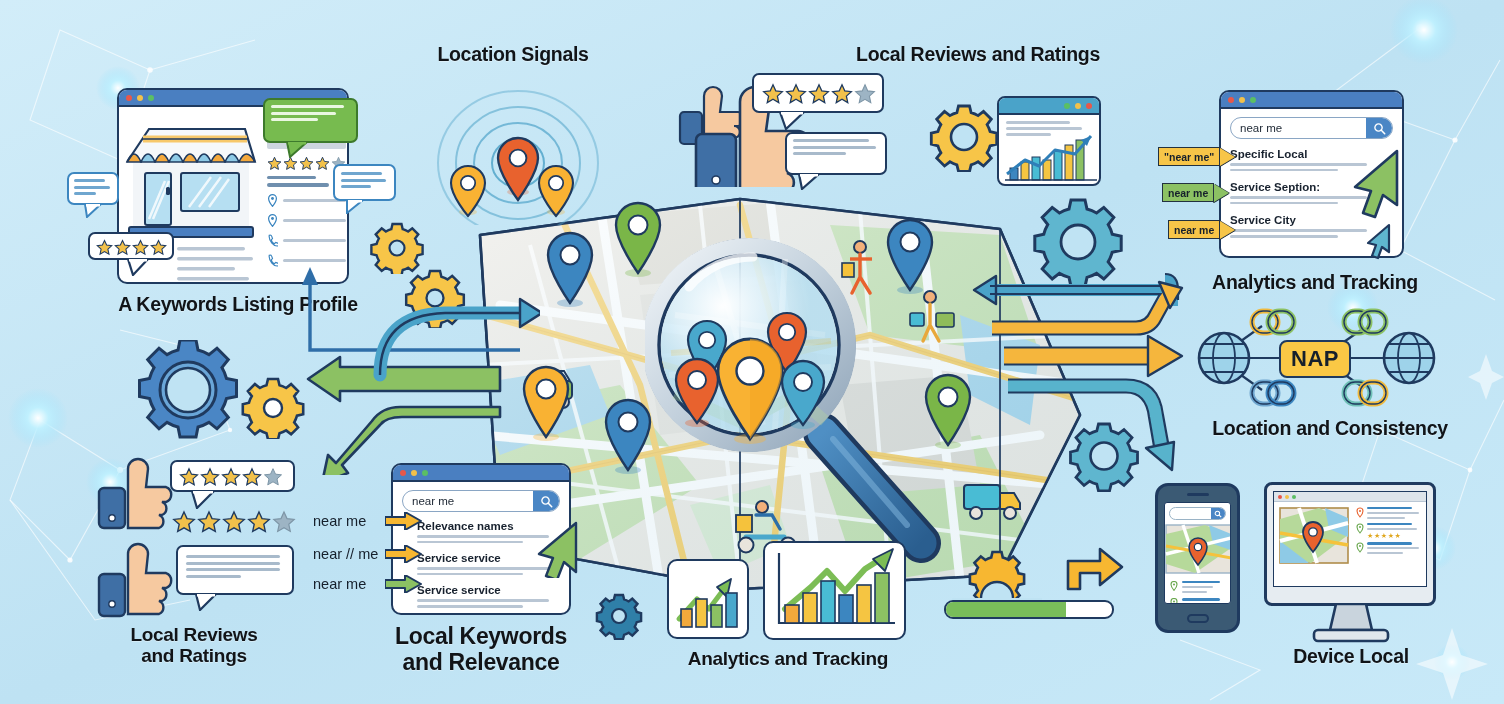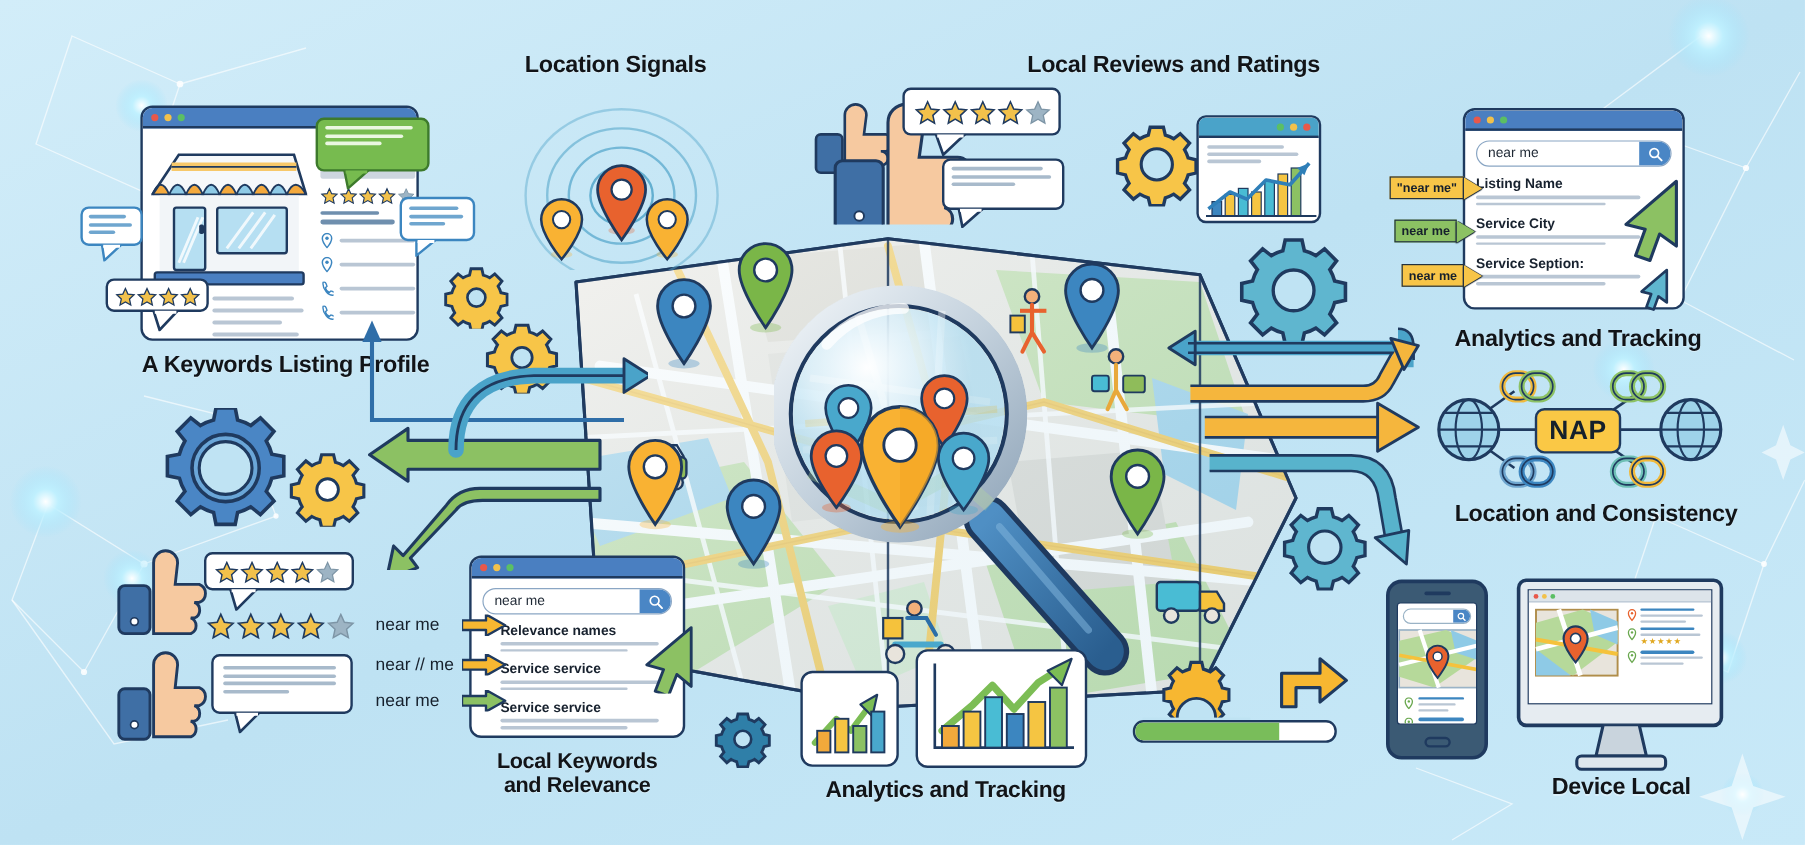--- a/index.html
+++ b/index.html
@@ -644,31 +644,31 @@
       <span class="txt">near me</span>
       <span class="mag">
         <svg width="13" height="13" viewBox="0 0 20 20">
             <circle cx="8.5" cy="8.5" r="5.6" fill="none" stroke="#fff" stroke-width="2.1"></circle>
             <path d="M12.8 12.8 L18 18" stroke="#fff" stroke-width="2.4" stroke-linecap="round"></path>
           </svg>
       </span>
     </div>
     <div style="padding:3px 9px 0 9px;">
       <div class="row-item">
-        <div class="row-title">Listing Name</div>
+        <div class="row-title">Specific Local</div>
         <div class="row-line" style="width:84%"></div>
           <div class="row-line" style="width:66%"></div>
       </div>
       <div class="row-item" style="margin-top:6px;">
-        <div class="row-title">Service City</div>
+        <div class="row-title">Service Seption:</div>
         <div class="row-line" style="width:84%"></div>
           <div class="row-line" style="width:66%"></div>
       </div>
       <div class="row-item" style="margin-top:6px;">
-        <div class="row-title">Service Seption:</div>
+        <div class="row-title">Service City</div>
         <div class="row-line" style="width:84%"></div>
           <div class="row-line" style="width:66%"></div>
       </div>
     </div>
   </div>
 
   <div class="tagarrow" style="left:1158px; top:147px;">
     <div class="tagbox" style="background:#f7c548">"near me"</div>
     <div class="tagtip" style="border-left:15px solid #f7c548; filter:drop-shadow(1px 0 0 #22313f) drop-shadow(-1px 1px 0 #22313f);"></div>
   </div>
@@ -828,20 +828,22 @@
       <div class="bl" style="width:96%"></div>
         <div class="bl" style="width:96%"></div>
         <div class="bl" style="width:96%"></div>
         <div class="bl" style="width:56%"></div>
     </div>
     <svg class="abs" style="left:16px; top:47px;" width="26" height="17">
         <path d="M2 0 L22 0 L6 16 Z" fill="#fff" stroke="#1f3a5f" stroke-width="2.2"></path>
         <path d="M3 1 L21 1" stroke="#fff" stroke-width="3"></path>
       </svg>
   </div>
+  <div class="title" style="left:108px; top:624px; width:172px; font-size:19px;">Local Reviews
+and Ratings</div>
 
   <div class="win" style="left:391px; top:463px; width:180px; height:152px;">
     <div class="win-bar">
       <span class="dot d-r"></span>
       <span class="dot d-y"></span>
       <span class="dot d-g"></span>
     </div>
     <div class="searchbar">
       <span class="txt">near me</span>
       <span class="mag">
@@ -878,21 +880,21 @@
   <svg class="abs" style="left:385px; top:545px;" width="38" height="18">
     <path d="M0 5 L20 5 L20 0 L36 9 L20 18 L20 13 L0 13 Z" fill="#f7b731" stroke="#1f3a5f" stroke-width="2" stroke-linejoin="round"></path>
   </svg>
   <div class="abs" style="left:313px; top:576px; font-size:14.5px; color:#16202c; font-weight:500;">near me</div>
   <svg class="abs" style="left:385px; top:575px;" width="38" height="18">
     <path d="M0 5 L20 5 L20 0 L36 9 L20 18 L20 13 L0 13 Z" fill="#8cc163" stroke="#1f3a5f" stroke-width="2" stroke-linejoin="round"></path>
   </svg>
   <svg class="abs" style="left:534px; top:520px;" width="50" height="58">
     <path d="M42 3 L5 34 L19 38 L12 56 L23 60 L30 42 L42 52 Z" fill="#8cc163" stroke="#1f3a5f" stroke-width="2.4" stroke-linejoin="round"></path>
   </svg>
-  <div class="title" style="left:385px; top:624px; width:192px; font-size:18px;">Local Keywords
+  <div class="title" style="left:385px; top:624px; width:192px; font-size:23px;">Local Keywords
 and Relevance</div>
 
   <svg class="abs" style="left:594px; top:592px;" width="50" height="48">
     <g transform="translate(25,24)">
       <path d="M-4 -21 h8 l1.1 4.4 a18 18 0 0 1 4.6 2 l3.6 -2.8 l5.2 5.2 l-2.8 3.6 a18 18 0 0 1 2 4.6 l4.4 1.1 v8 l-4.4 1.1 a18 18 0 0 1 -2 4.6 l2.8 3.6 l-5.2 5.2 l-3.6 -2.8 a18 18 0 0 1 -4.6 2 l-1.1 4.4 h-8 l-1.1 -4.4 a18 18 0 0 1 -4.6 -2 l-3.6 2.8 l-5.2 -5.2 l2.8 -3.6 a18 18 0 0 1 -2 -4.6 l-4.4 -1.1 v-8 l4.4 -1.1 a18 18 0 0 1 2 -4.6 l-2.8 -3.6 l5.2 -5.2 l3.6 2.8 a18 18 0 0 1 4.6 -2 z" fill="#2f7fa8" stroke="#1f3a5f" stroke-width="2.4"></path>
       <circle r="7" fill="#bfe3f3" stroke="#1f3a5f" stroke-width="2.2"></circle>
     </g>
   </svg>
   <div class="abs" style="left:667px; top:559px; width:82px; height:80px; background:#fff; border:2.6px solid #1f3a5f; border-radius:10px;">
     <svg width="78" height="76">

